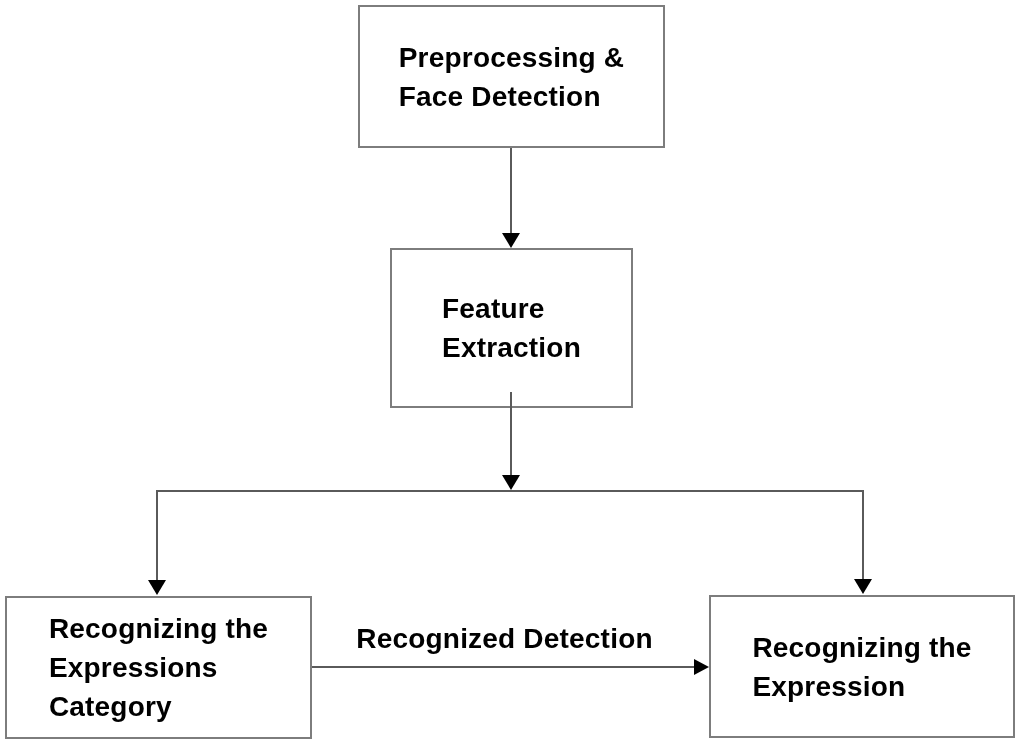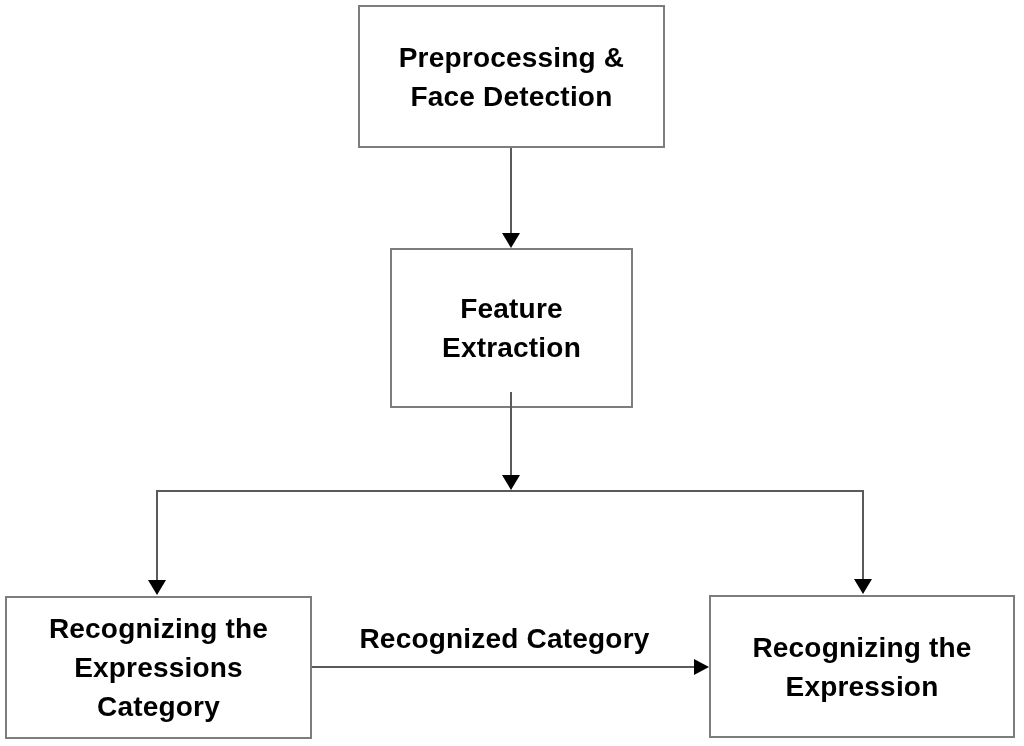--- a/index.html
+++ b/index.html
@@ -15,21 +15,20 @@
     overflow: hidden;
     font-family: "Liberation Sans", sans-serif;
   }
   .node {
     position: absolute;
     background: #ffffff;
     border: 2px solid #7d7d7d;
     display: flex;
     align-items: center;
     justify-content: center;
-    text-align: center;
     box-sizing: border-box;
   }
   .node-label {
     font-weight: bold;
     font-size: 28px;
     line-height: 39px;
     color: #000000;
     white-space: pre-line;
     letter-spacing: 0.2px;
   }
@@ -100,15 +99,15 @@
   <div class="line hline" style="left:157px; top:490px; width:707px;"></div>
 
   <div class="line vline" style="left:156px; top:490px; height:92px;"></div>
   <div class="arrowhead-down" style="left:148px; top:580px;"></div>
 
   <div class="line vline" style="left:862px; top:490px; height:91px;"></div>
   <div class="arrowhead-down" style="left:854px; top:579px;"></div>
 
   <div class="line hline" style="left:312px; top:666px; width:383px;"></div>
   <div class="arrowhead-right" style="left:694px; top:659px;"></div>
-  <div class="edge-label" style="left:312px; top:623px; width:385px;">Recognized Category</div>
+  <div class="edge-label" style="left:312px; top:623px; width:385px;">Recognized Detection</div>
 
 </div>
 
 </body></html>

